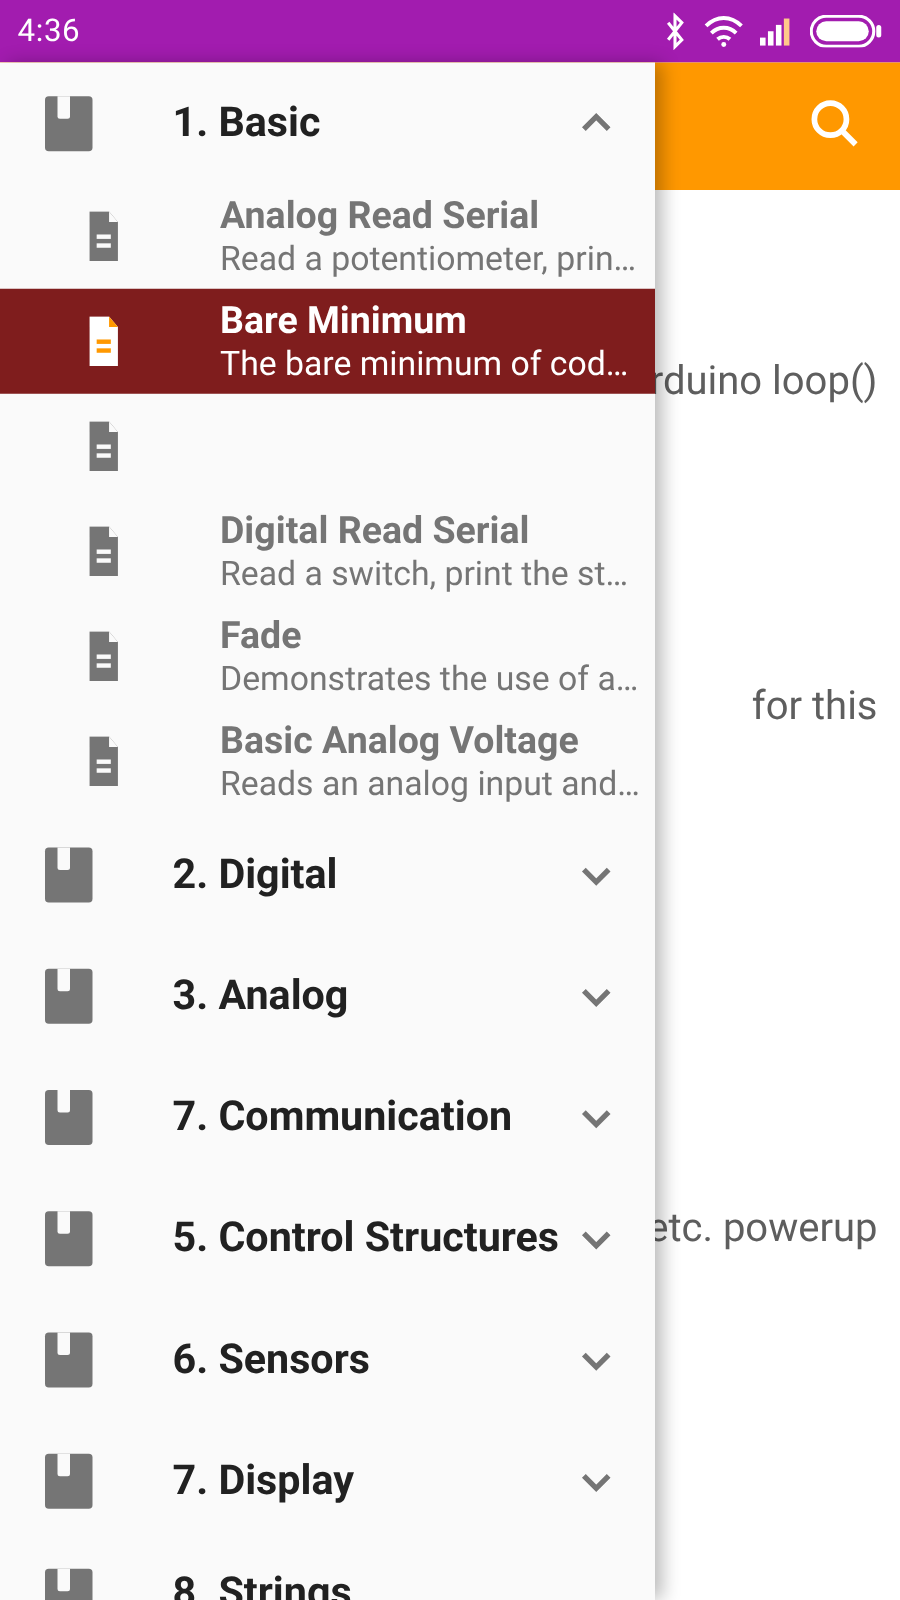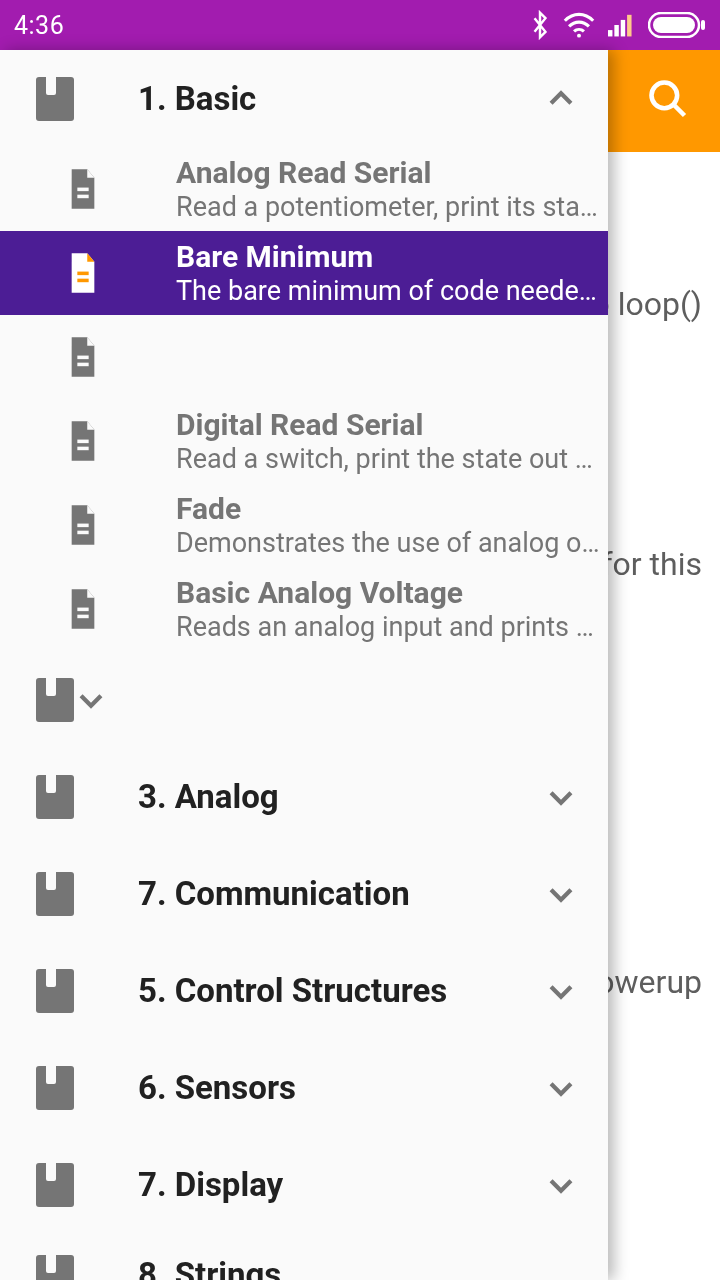--- a/index.html
+++ b/index.html
@@ -45,21 +45,21 @@
     font-size: 32px;
     line-height: 1.5;
     text-align: justify;
   }
   .content-bg p { margin-bottom: 60px; opacity: 0.95; }
 
   .drawer {
     position: absolute;
     top: 50px;
     left: 0;
-    width: 608px;
+    width: 524px;
     bottom: 0;
     background: #fafafa;
     box-shadow: 6px 0 14px rgba(0,0,0,0.28);
     overflow: hidden;
   }
 
   .cat-row {
     height: 97px;
     display: flex;
     align-items: center;
@@ -92,21 +92,21 @@
   }
   .chevron { width: 34px; height: 34px; flex-shrink:0; }
 
   .item-row {
     height: 84px;
     display: flex;
     align-items: center;
     padding-left: 66px;
     padding-right: 8px;
   }
-  .item-row.selected { background: #4c1d95; }
+  .item-row.selected { background: #7f1d1d; }
   .doc-icon {
     width: 34px; height: 40px; flex-shrink:0;
     position: relative;
   }
   .item-text {
     margin-left: 76px;
     min-width: 0;
     flex: 1;
   }
   .item-title {
@@ -265,20 +265,21 @@
         </svg>
     </span>
     <div class="item-text">
       <div class="item-title">Basic Analog Voltage</div>
       <div class="item-sub">Reads an analog input and prints th…</div>
     </div>
   </div>
 
   <div class="cat-row">
     <span class="cat-icon"></span>
+    <span class="cat-label">2. Digital</span>
     <span class="chevron"><svg width="34" height="34" viewBox="0 0 24 24" fill="none" stroke="#757575" stroke-width="3">
           <path d="M5 9 L12 16 L19 9"></path>
         </svg></span>
   </div>
 
   <div class="cat-row">
     <span class="cat-icon"></span>
     <span class="cat-label">3. Analog</span>
     <span class="chevron"><svg width="34" height="34" viewBox="0 0 24 24" fill="none" stroke="#757575" stroke-width="3">
           <path d="M5 9 L12 16 L19 9"></path>

